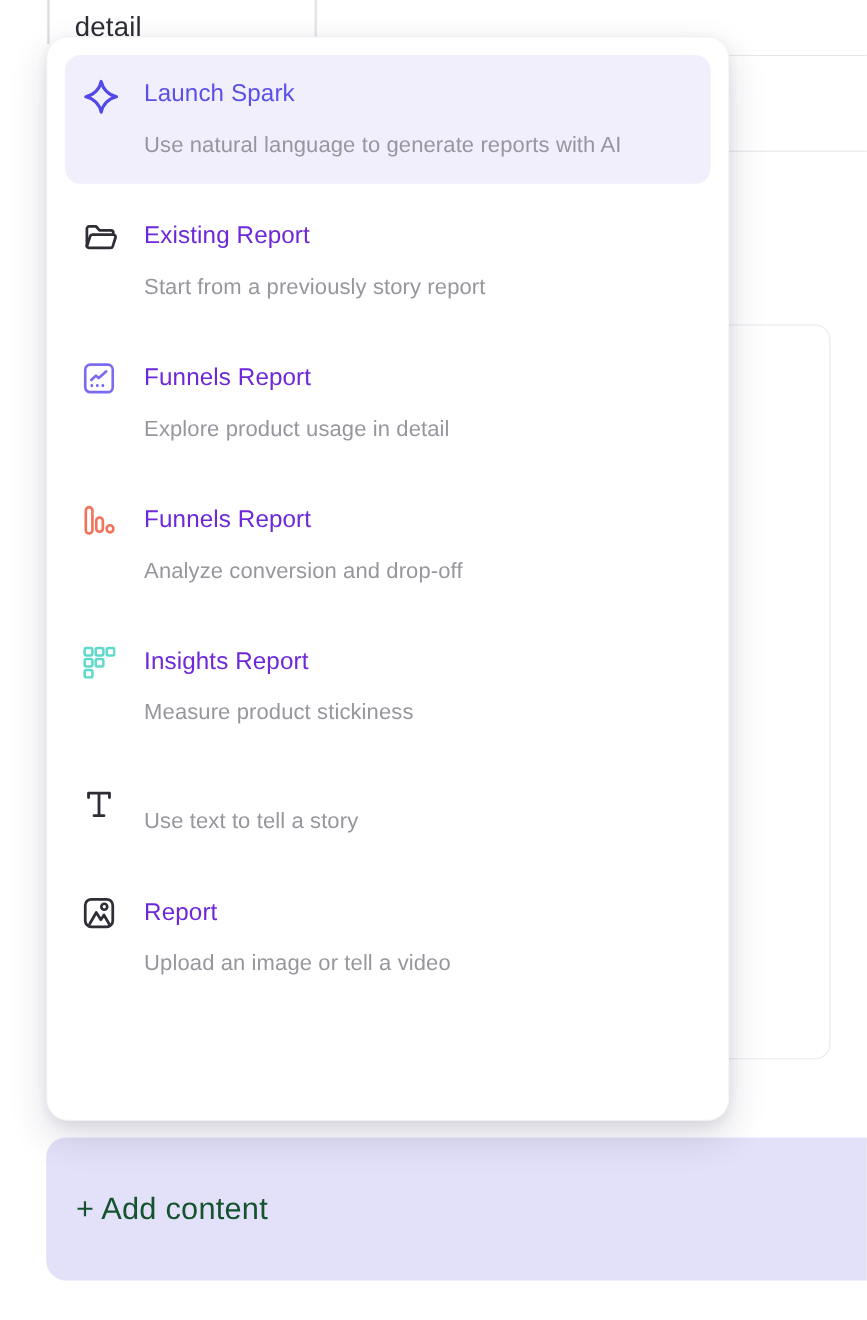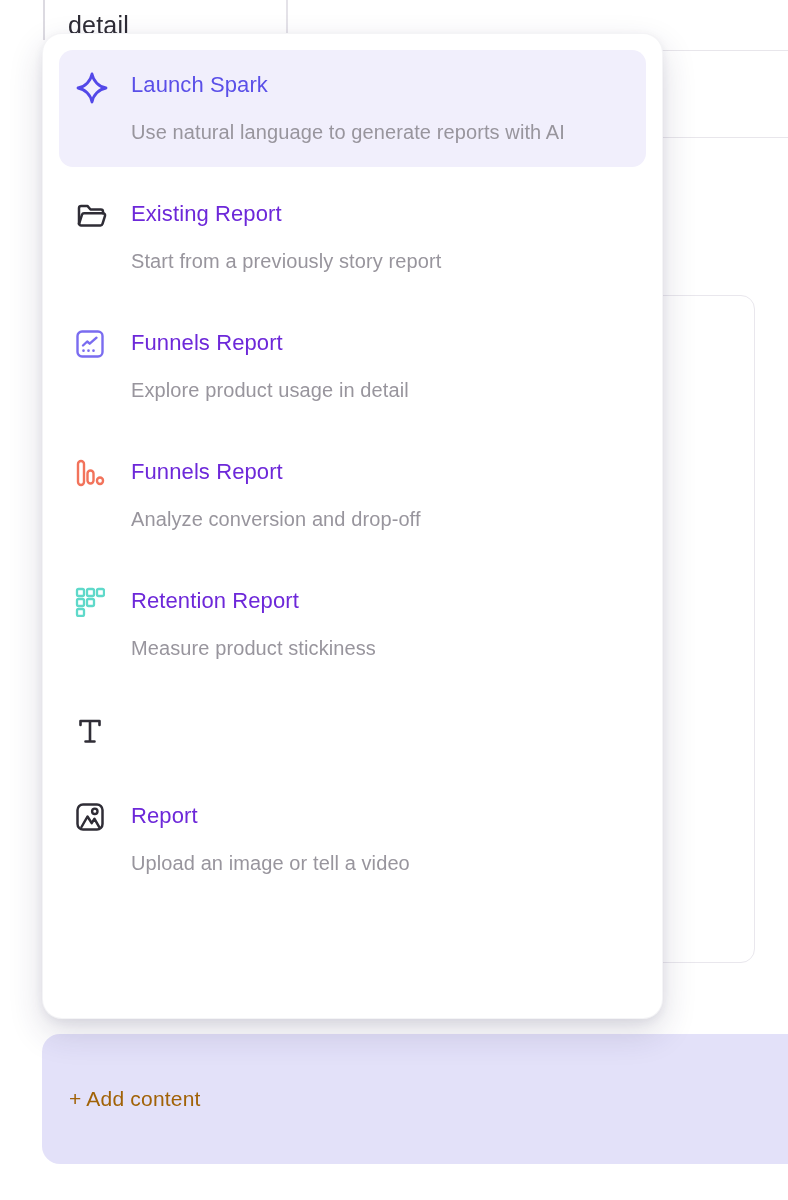--- a/index.html
+++ b/index.html
@@ -55,21 +55,21 @@
     font-size:20px; line-height:30px; font-weight:400; color:#98959d;
     margin-top:17px; max-width:492px; letter-spacing:.1px;
   }
   
   .add-content {
     position:absolute; left:42px; top:1034px; width:800px; height:130px;
     background:#e3e1f9; border-radius:18px; z-index:5;
     display:flex; align-items:center; cursor:pointer;
   }
   .add-content-label {
-    margin-left:27px; font-size:21px; color:#a16207; letter-spacing:.2px;
+    margin-left:27px; font-size:28px; color:#14532d; letter-spacing:.2px;
   }
 </style>
 </head>
 <body>
 
 <div class="bg-vline v1"></div>
 <div class="bg-vline v2"></div>
 <div class="bg-hline h1"></div>
 <div class="bg-hline h2"></div>
 <div class="bg-card"></div>
@@ -130,31 +130,32 @@
         <svg width="30" height="30" viewBox="0 0 30 30" fill="none">
     <rect x="2" y="2" width="7" height="7" rx="1.6" stroke="#5fd9ca" stroke-width="2.3"></rect>
     <rect x="12" y="2" width="7" height="7" rx="1.6" stroke="#5fd9ca" stroke-width="2.3"></rect>
     <rect x="22" y="2" width="7" height="7" rx="1.6" stroke="#5fd9ca" stroke-width="2.3"></rect>
     <rect x="2" y="12" width="7" height="7" rx="1.6" stroke="#5fd9ca" stroke-width="2.3"></rect>
     <rect x="12" y="12" width="7" height="7" rx="1.6" stroke="#5fd9ca" stroke-width="2.3"></rect>
     <rect x="2" y="22" width="7" height="7" rx="1.6" stroke="#5fd9ca" stroke-width="2.3"></rect>
   </svg>
       </span>
     <span class="item-text">
-      <div class="item-title">Retention Report</div>
+      <div class="item-title">Insights Report</div>
       <div class="item-desc">Measure product stickiness</div>
     </span>
   </div>
     <div class="menu-item">
     <span class="item-icon">
         <svg width="30" height="30" viewBox="0 0 30 30" fill="none">
     <path d="M5.5 5 h19 M5.5 5 v4 M24.5 5 v4 M15 5 v20.5 M10.5 25.5 h9" stroke="#2f2d36" stroke-width="2.6" stroke-linecap="round" stroke-linejoin="round"></path>
   </svg>
       </span>
     <span class="item-text">
+      <div class="item-desc">Use text to tell a story</div>
     </span>
   </div>
     <div class="menu-item">
     <span class="item-icon">
         <svg width="30" height="30" viewBox="0 0 30 30" fill="none">
     <rect x="2.5" y="2.5" width="25" height="25" rx="5.5" stroke="#2f2d36" stroke-width="2.5"></rect>
     <circle cx="19.8" cy="9.3" r="2.7" stroke="#2f2d36" stroke-width="2.4"></circle>
     <path d="M6.5 25 l6-10.5 4.2 6.6 2.8-4.3 4.6 8" stroke="#2f2d36" stroke-width="2.5" stroke-linecap="round" stroke-linejoin="round"></path>
   </svg>
       </span>

